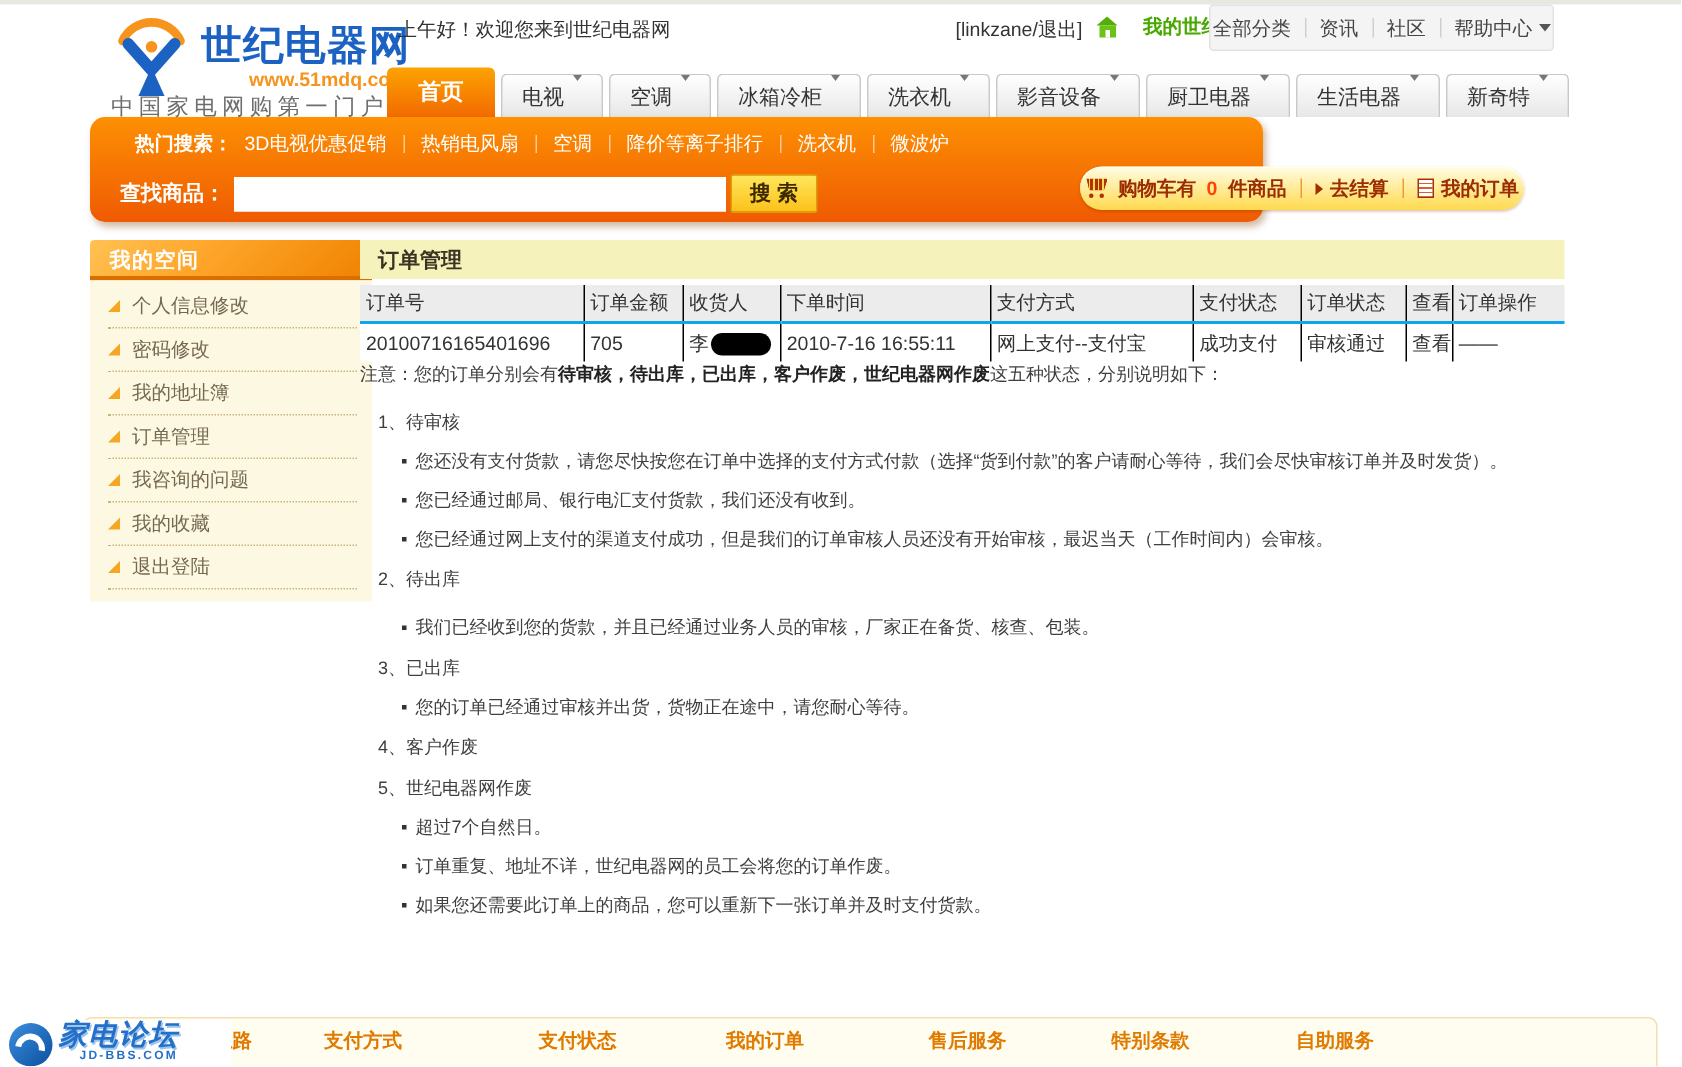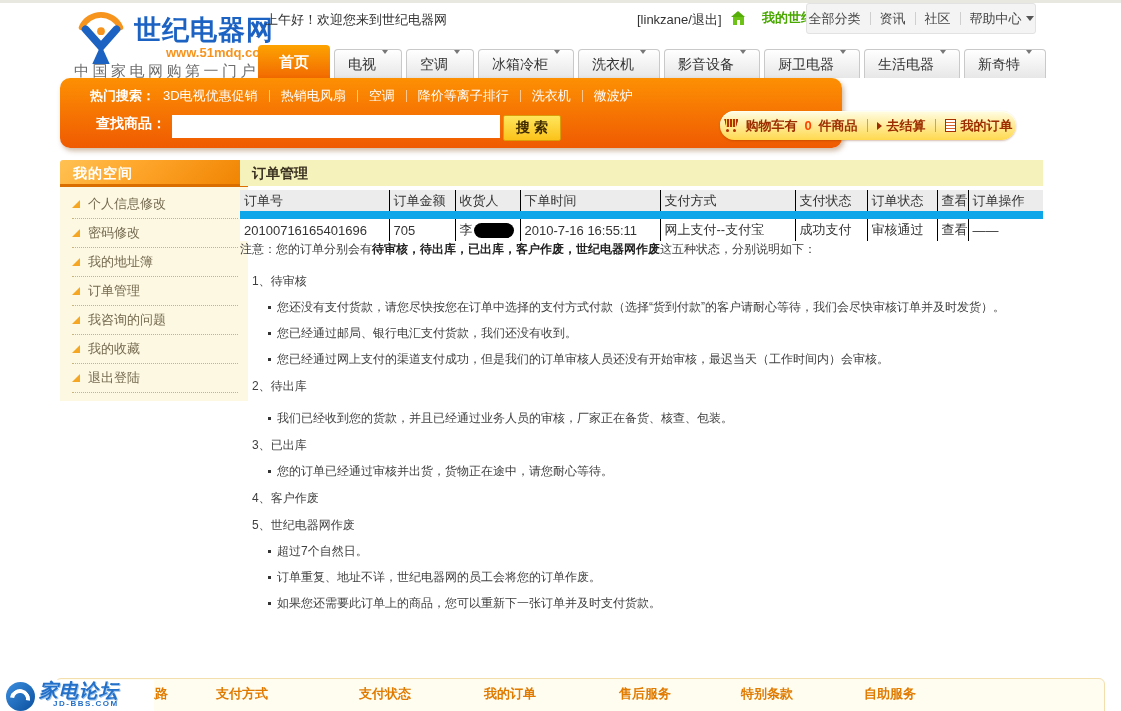--- a/index.html
+++ b/index.html
@@ -48,21 +48,21 @@
 
   
   .orange-panel { position:absolute; left:60px; top:78px; width:782px; height:70px;
                   background:linear-gradient(180deg,#fd9003,#ef5a02); border-radius:10px;
                   box-shadow:2px 3px 5px rgba(120,60,0,.35); }
   .hot-row { position:absolute; left:30px; top:9px; display:flex; align-items:center; color:#fff; font-size:13px; }
   .hot-label { font-weight:bold; margin-right:8px; }
   .hot-link { cursor:pointer; }
   .hot-sep { width:1px; height:12px; background:#ffc891; margin:0 11px; }
 
-  .search-row { position:absolute; left:36px; top:37px; height:28px; display:flex; align-items:flex-start; }
+  .search-row { position:absolute; left:20px; top:37px; height:28px; display:flex; align-items:center; }
   .find-label { color:#fff; font-weight:bold; font-size:14px; margin-right:6px; }
   .search-input { width:328px; height:23px; border:1px solid #fff; background:#fff; outline:none;
                   font-size:13px; padding:0 6px; }
   .search-btn { margin-left:3px; width:58px; height:26px; background:linear-gradient(180deg,#ffe65c,#fbc21a);
                 border:1px solid #d99e08; color:#3f2a00; font-weight:bold; font-size:14px; cursor:pointer;
                 border-radius:2px; }
 
   .cart-bar { position:absolute; left:660px; top:33px; width:296px; height:29px; border-radius:15px;
               background:linear-gradient(180deg,#fffde4,#ffd94e); display:flex; align-items:center;
               justify-content:center; gap:9px; font-size:13px; font-weight:bold; color:#9c2d00;
@@ -90,21 +90,21 @@
   .side-item { height:29px; display:flex; align-items:center; gap:8px;
                border-bottom:1px dotted #c9b57c; color:#756a50; font-size:13px; cursor:pointer; }
   .corner-icon { width:0; height:0; border-bottom:8px solid #f5a623; border-left:8px solid transparent; }
 
   
   .main { position:absolute; left:240px; top:160px; width:803px; }
   .main-title { height:26px; line-height:26px; background:#f6f2bb; padding-left:12px;
                 font-size:14px; font-weight:bold; color:#3c3222; }
   .order-table { margin-top:4px; border-collapse:collapse; table-layout:fixed; width:803px; font-size:13px; }
   .order-table th { background:#ececec; font-weight:normal; text-align:left; height:25px; padding:0 0 0 4px;
-                    border-bottom:8px solid #0ea5e9; color:#333; overflow:hidden; white-space:nowrap; }
+                    border-bottom:2px solid #0ea5e9; color:#333; overflow:hidden; white-space:nowrap; }
   .order-table td { height:26px; padding:0 0 0 4px; color:#333; overflow:hidden; white-space:nowrap; background:#fff; }
   .order-table th + th, .order-table td + td { border-left:1px solid #000; }
   .redact-blob { display:inline-block; width:40px; height:15px; background:#000; border-radius:8px;
                  vertical-align:middle; margin-left:1px; }
   .view-link { cursor:pointer; }
 
   
   .notes { font-size:12px; color:#3f3f3f; line-height:16px; }
   .n-bold { font-weight:bold; color:#222; }
   .n-title { margin:11px 0 0 12px; }

